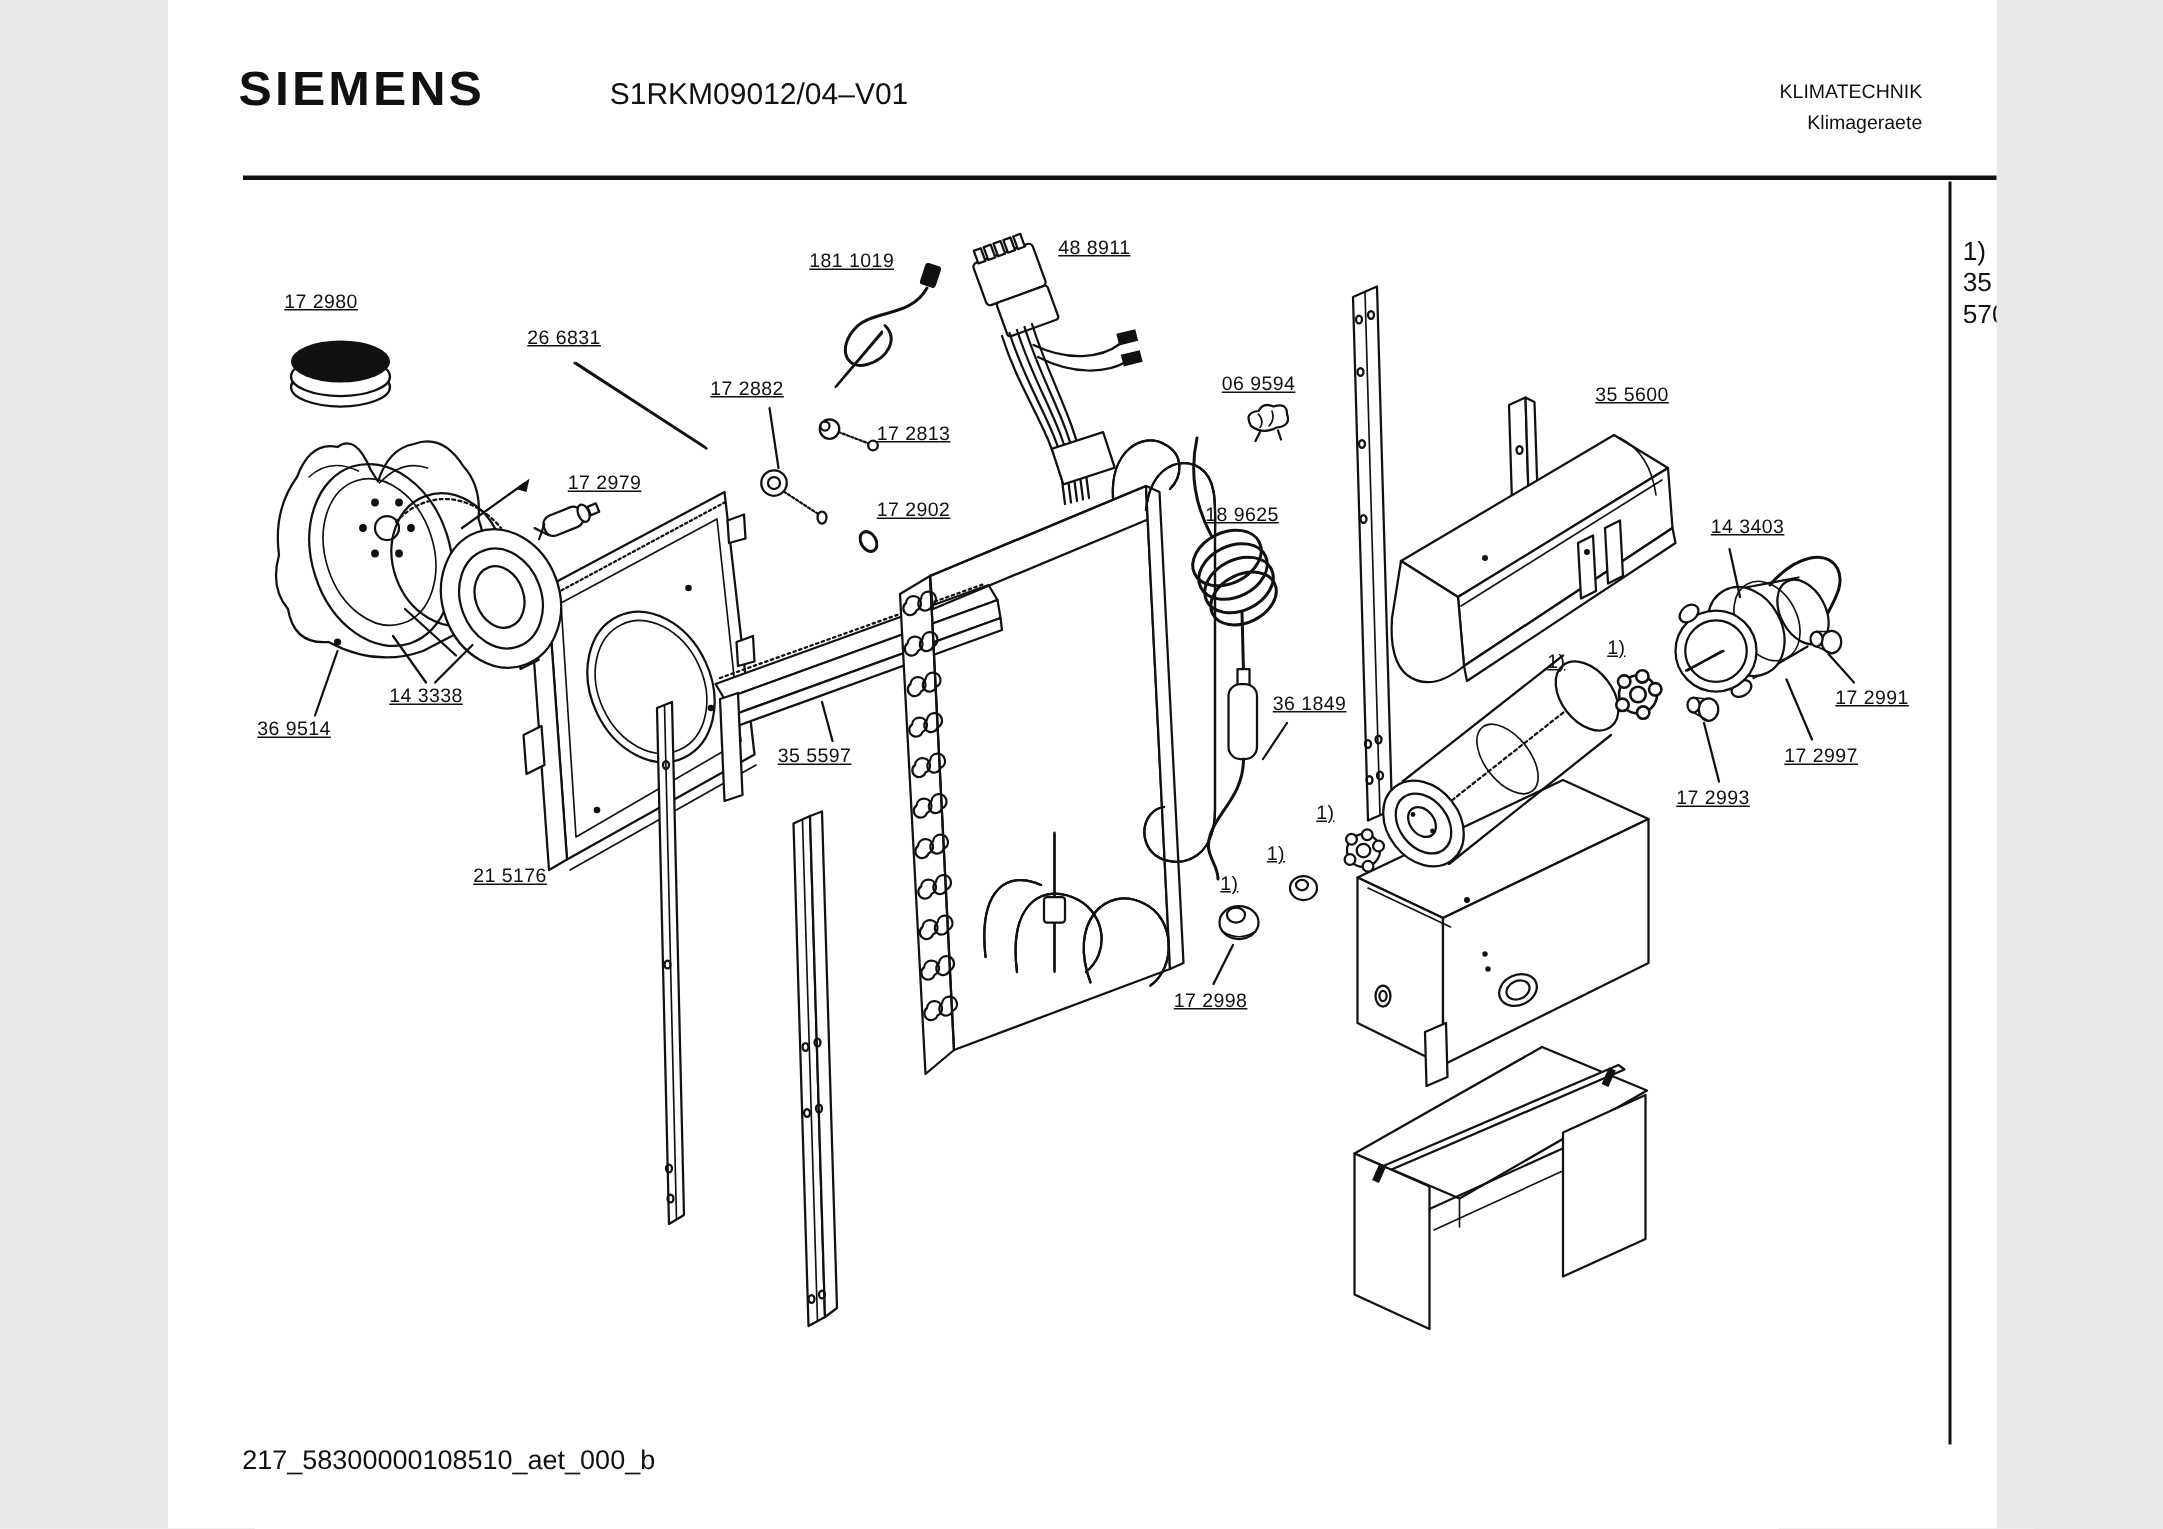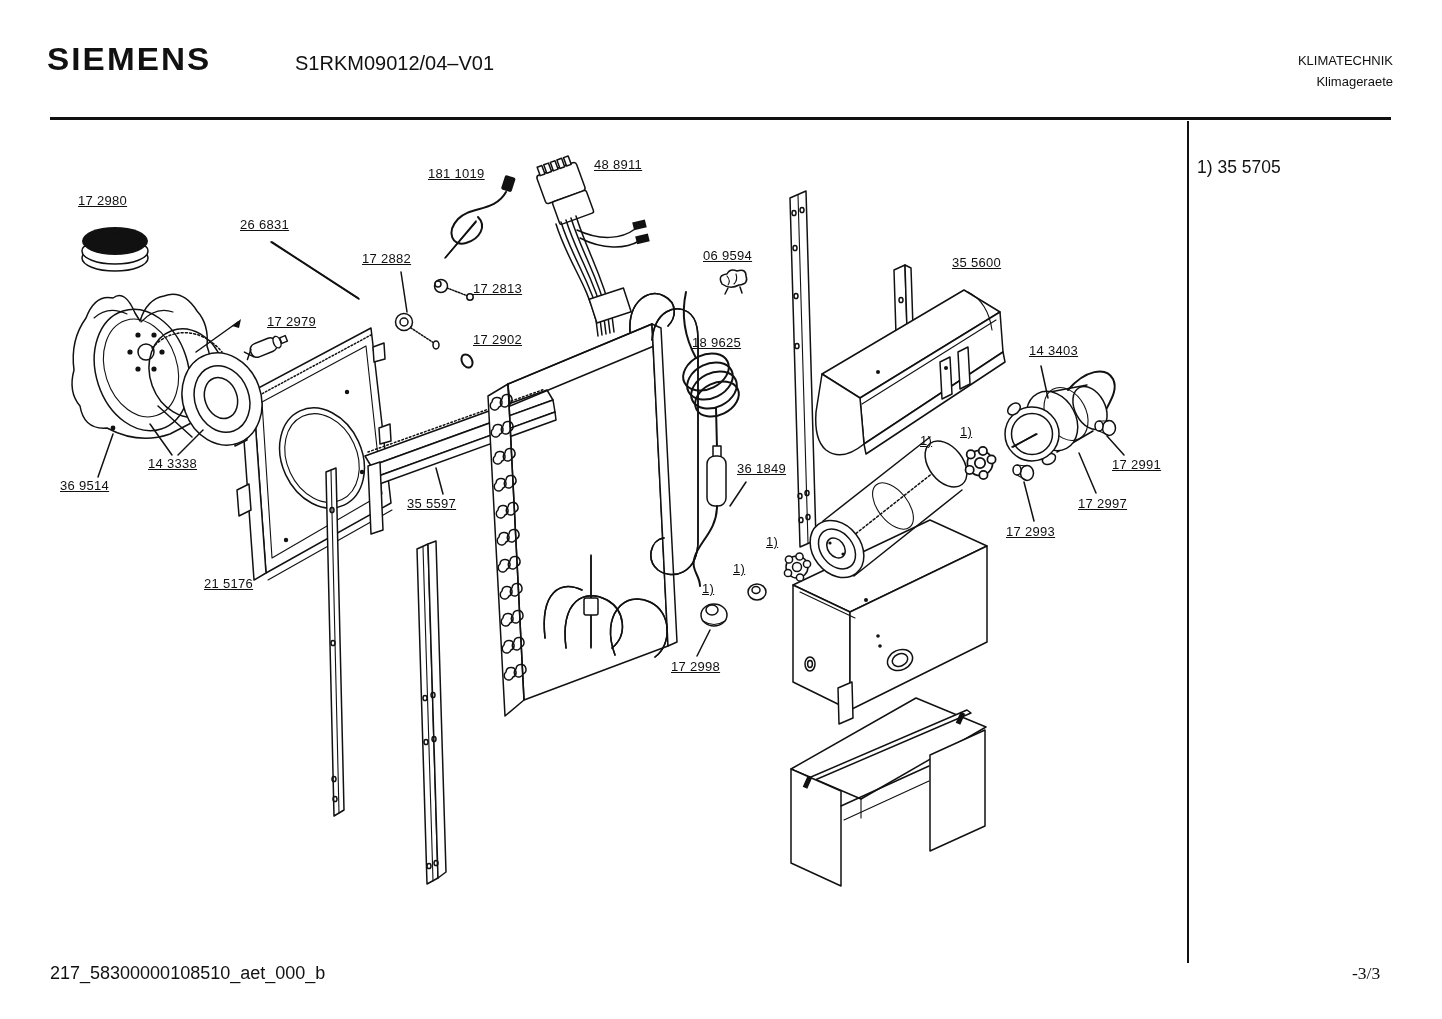--- a/index.html
+++ b/index.html
@@ -1,16 +1,16 @@
 <!DOCTYPE html>
 <html><head>
 <meta charset="utf-8">
 <style>
   html,body{margin:0;padding:0;background:#e8e8e8;}
-  .page{position:relative;width:1442px;height:1019px;background:#fff;
+  .page{position:relative;width:1219px;height:1019px;background:#fff;
         font-family:"Liberation Sans",sans-serif;color:#111;overflow:hidden;margin:0 auto;}
   .brand{position:absolute;left:47px;top:41px;font-size:32px;font-weight:bold;
          letter-spacing:2px;transform:scaleX(1.04);transform-origin:left;}
   .model{position:absolute;left:295px;top:52px;font-size:20px;}
   .division{position:absolute;right:49px;top:50px;text-align:right;font-size:13px;line-height:21px;}
   .hrule{position:absolute;left:50px;top:117px;width:1341px;height:3px;background:#111;}
   .vrule{position:absolute;left:1187px;top:121px;width:2px;height:842px;background:#111;}
   .side-note{position:absolute;left:1197px;top:157px;font-size:17.5px;}
   .footer-id{position:absolute;left:50px;top:963px;font-size:18px;}
   .footer-page{position:absolute;left:1352px;top:963px;font-size:17.5px;font-family:Liberation Serif, serif;}

